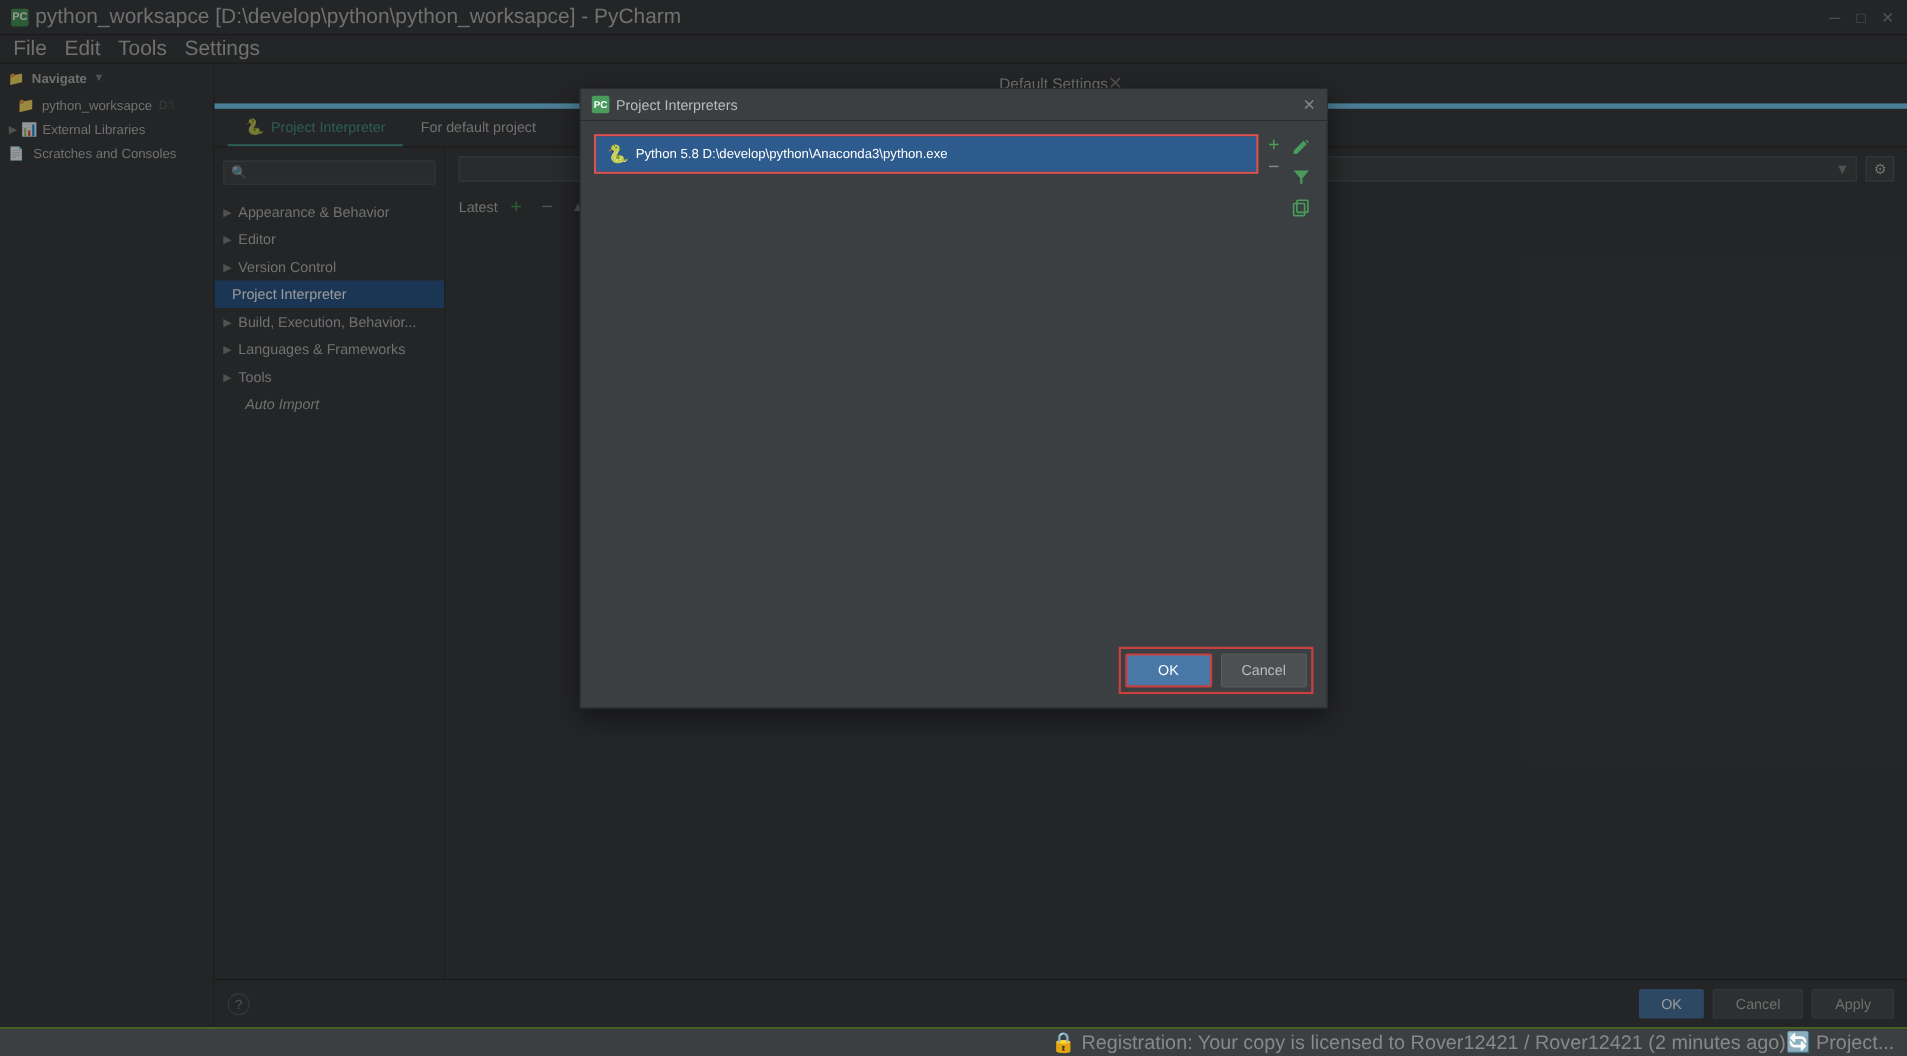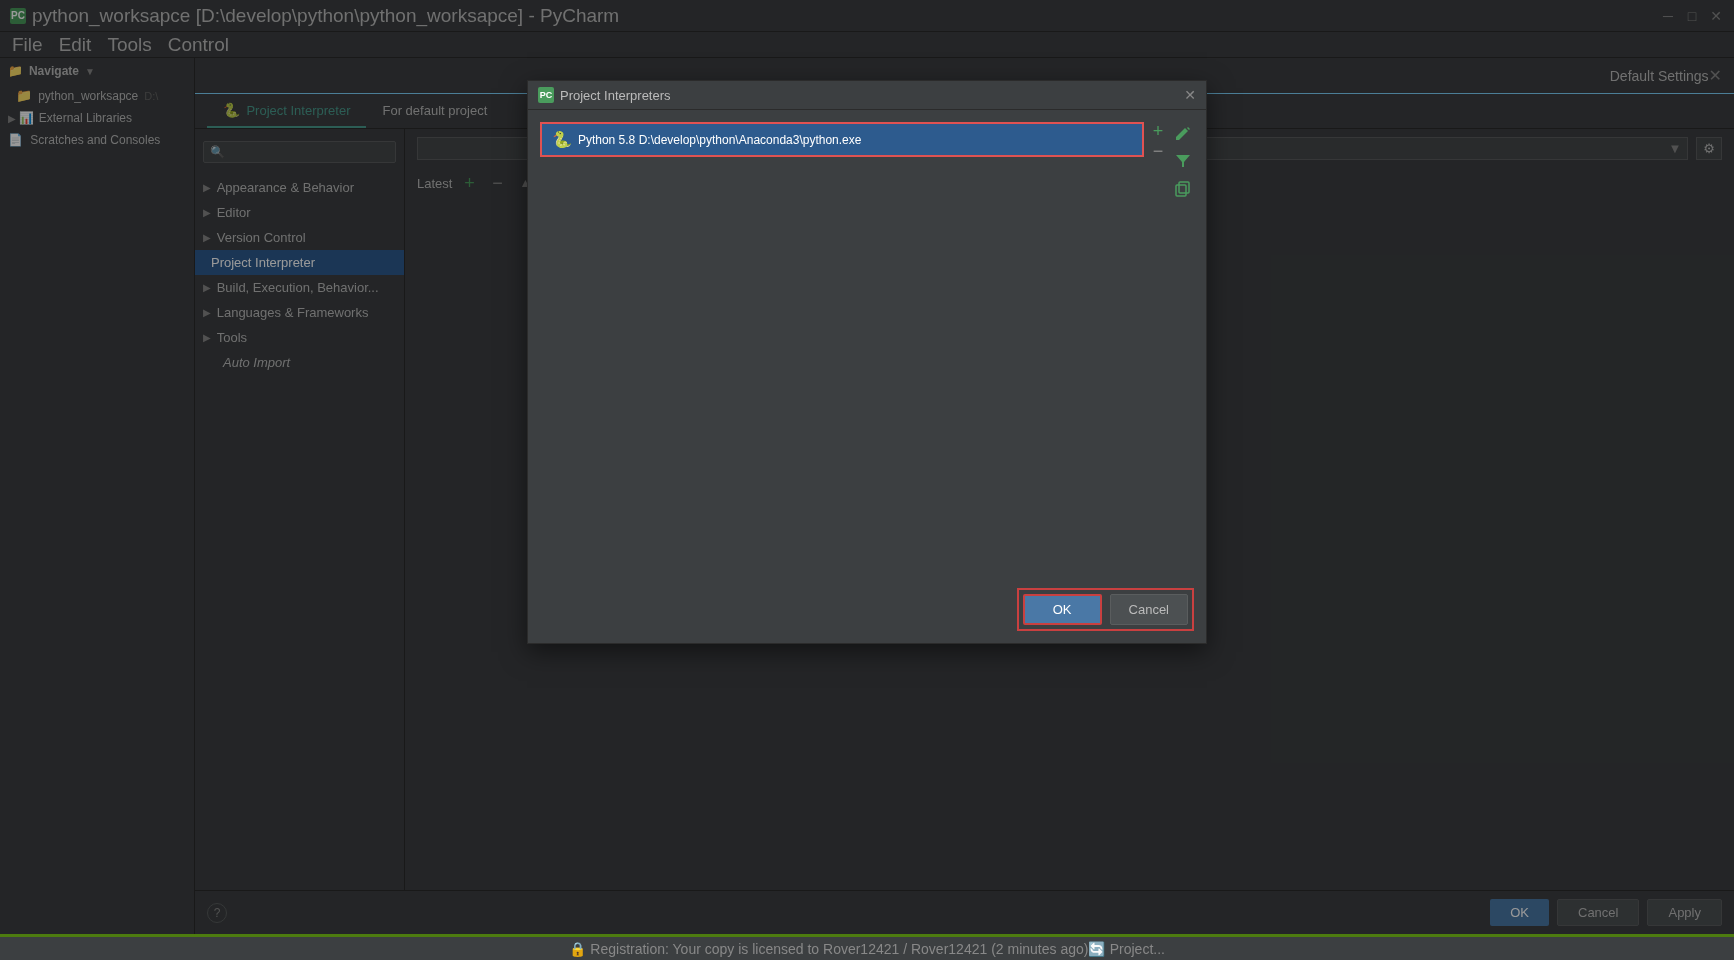--- a/index.html
+++ b/index.html
@@ -119,24 +119,24 @@
     .settings-dialog {
       flex: 1;
       background: #3c3f41;
       display: flex;
       flex-direction: column;
       position: relative;
     }
     .settings-header {
       background: #3c3f41;
       padding: 8px 12px;
-      border-bottom: 1px solid #7dd3fc;
-      display: flex;
-      align-items: center;
-      justify-content: flex-end;
+      border-bottom: 5px solid #7dd3fc;
+      display: flex;
+      align-items: center;
+      justify-content: center;
     }
     .settings-title {
       color: #bbbbbb;
       font-size: 14px;
     }
     .settings-close-btn {
       cursor: pointer;
       color: #888;
       font-size: 16px;
     }
@@ -365,26 +365,26 @@
     }
 
     
     .status-bar {
       position: fixed;
       bottom: 0;
       left: 0;
       right: 0;
       height: 26px;
       background: #3c3f41;
-      border-top: 3px solid #4d7c0f;
+      border-top: 1px solid #4d7c0f;
       display: flex;
       align-items: center;
       padding: 0 12px;
-      justify-content: center;
-      font-size: 14px;
+      justify-content: flex-end;
+      font-size: 18px;
       color: #888;
       z-index: 200;
     }
 
     .interpreter-list-row {
       display: flex;
       align-items: flex-start;
       gap: 0;
     }
     .interpreter-list-col {
@@ -463,21 +463,21 @@
     <span class="title-bar-btn">─</span>
     <span class="title-bar-btn">□</span>
     <span class="title-bar-btn">✕</span>
   </div>
 </div>
 
 <div class="menu-bar">
   <span class="menu-item">File</span>
   <span class="menu-item">Edit</span>
   <span class="menu-item">Tools</span>
-  <span class="menu-item">Control</span>
+  <span class="menu-item">Settings</span>
 </div>
 
 <div class="main-layout">
 
   <div class="sidebar">
     <div class="sidebar-header">
       <span style="color:#c8a95e">📁</span>
       <span>Navigate</span>
       <span style="font-size:10px;color:#888;">▼</span>
     </div>

